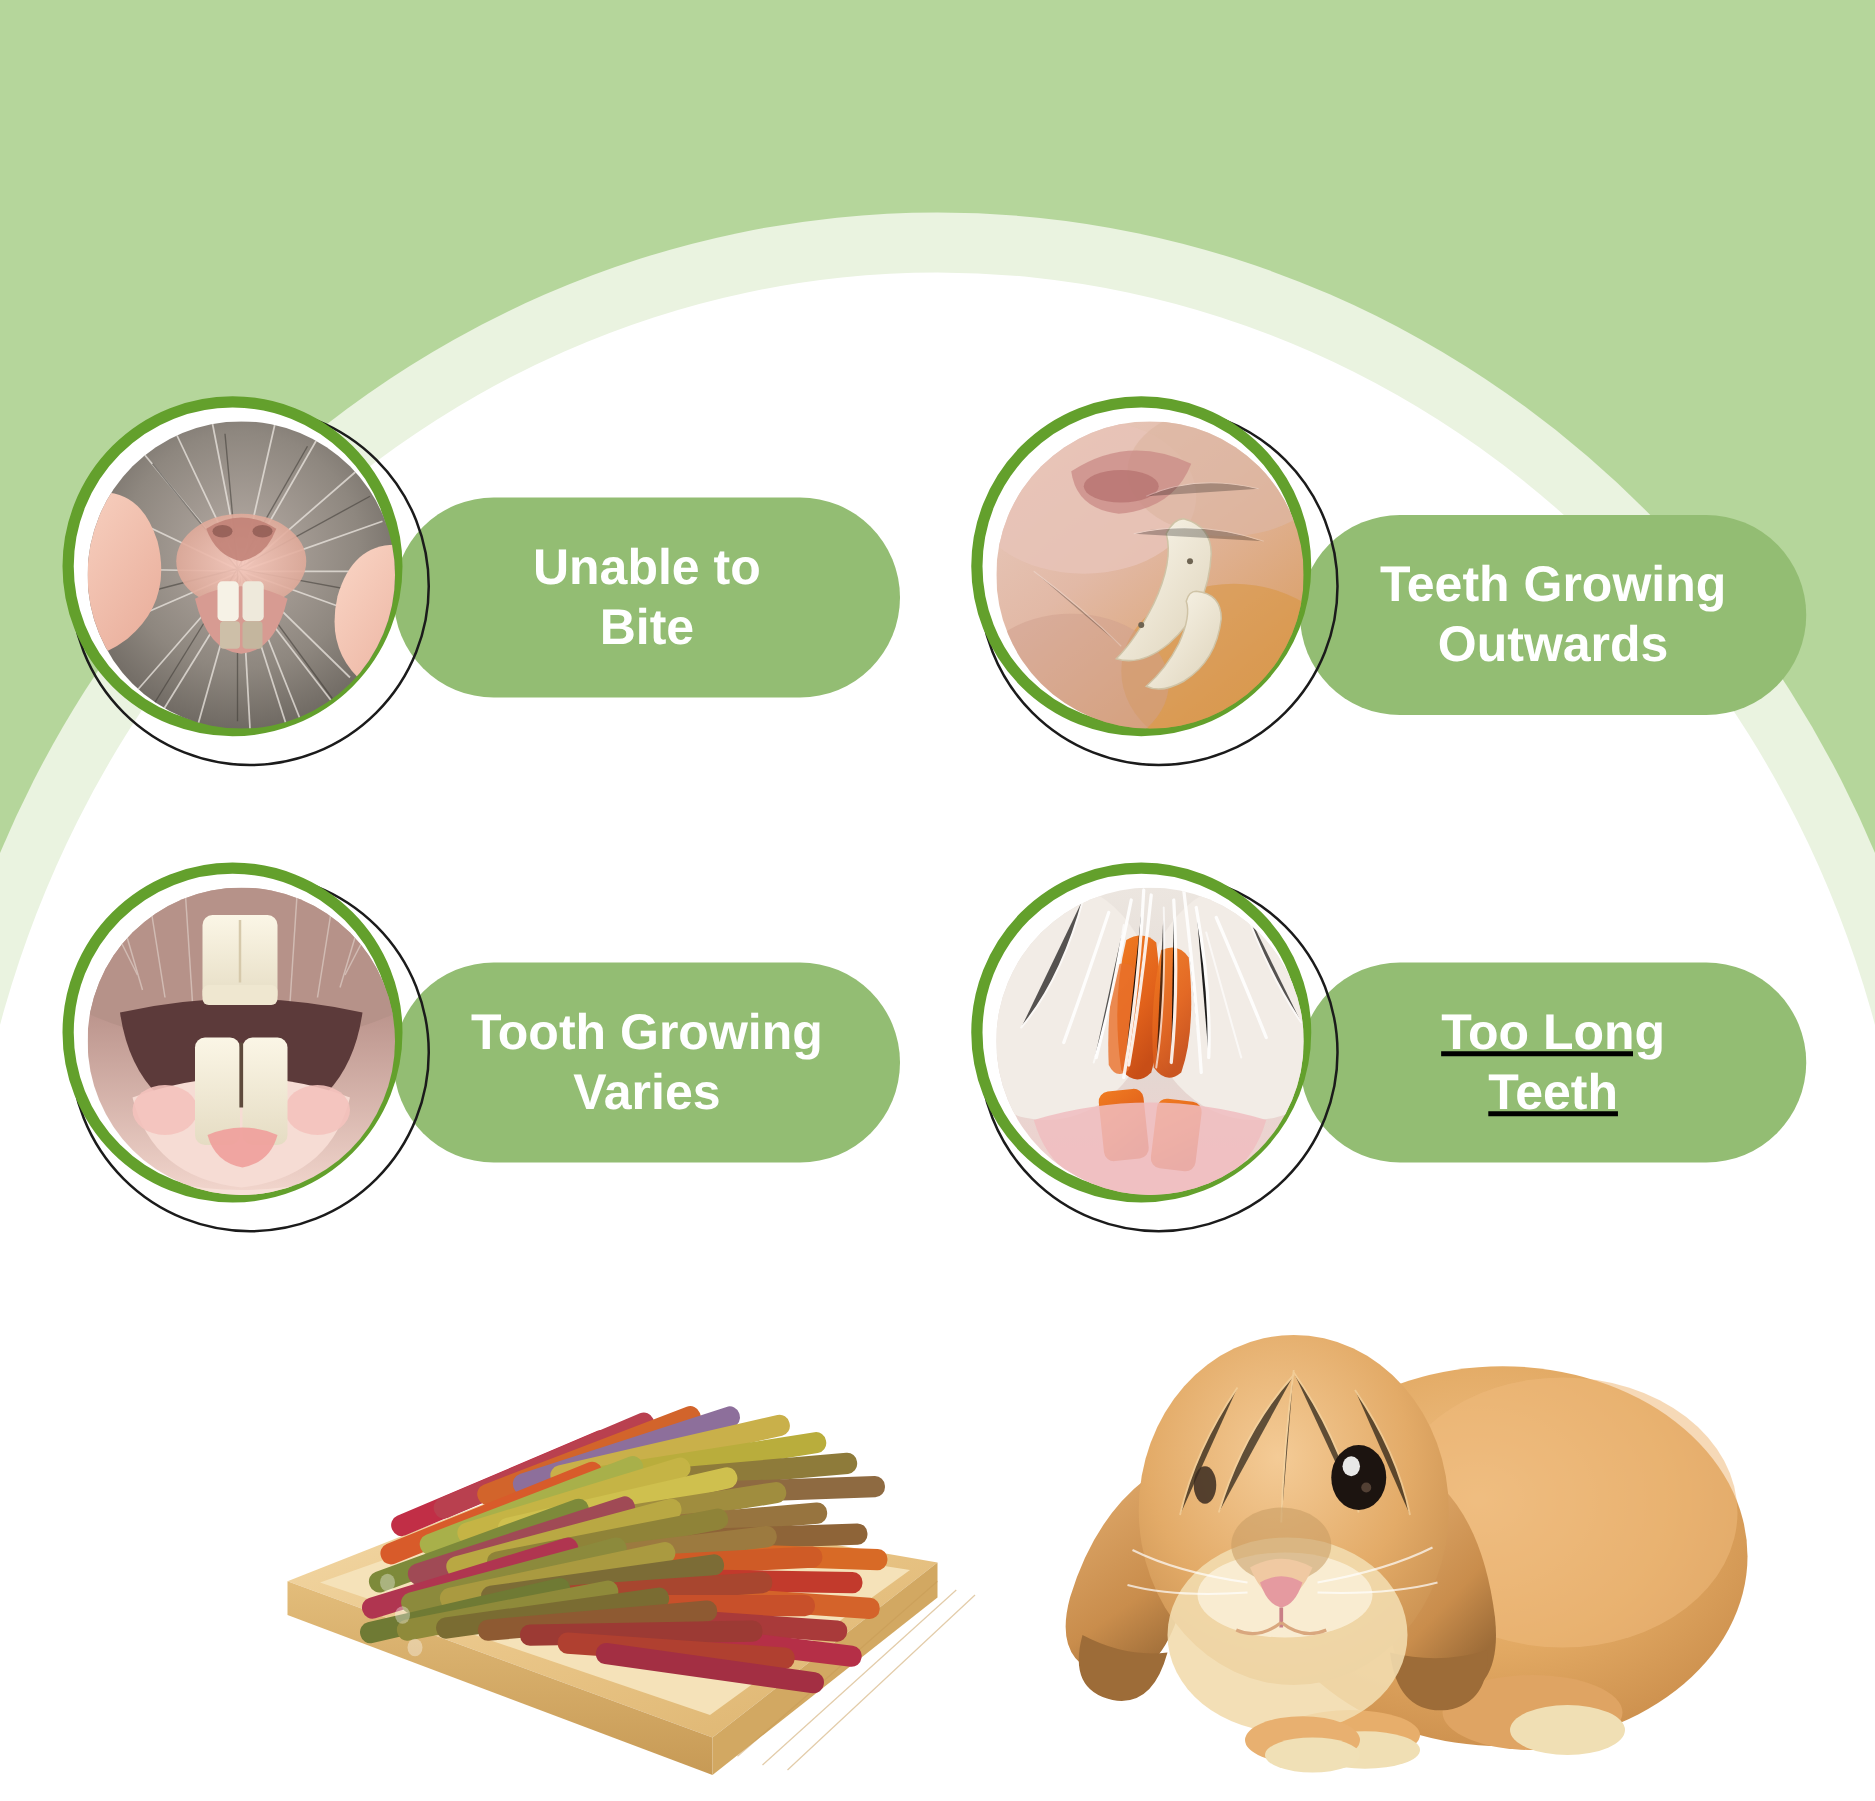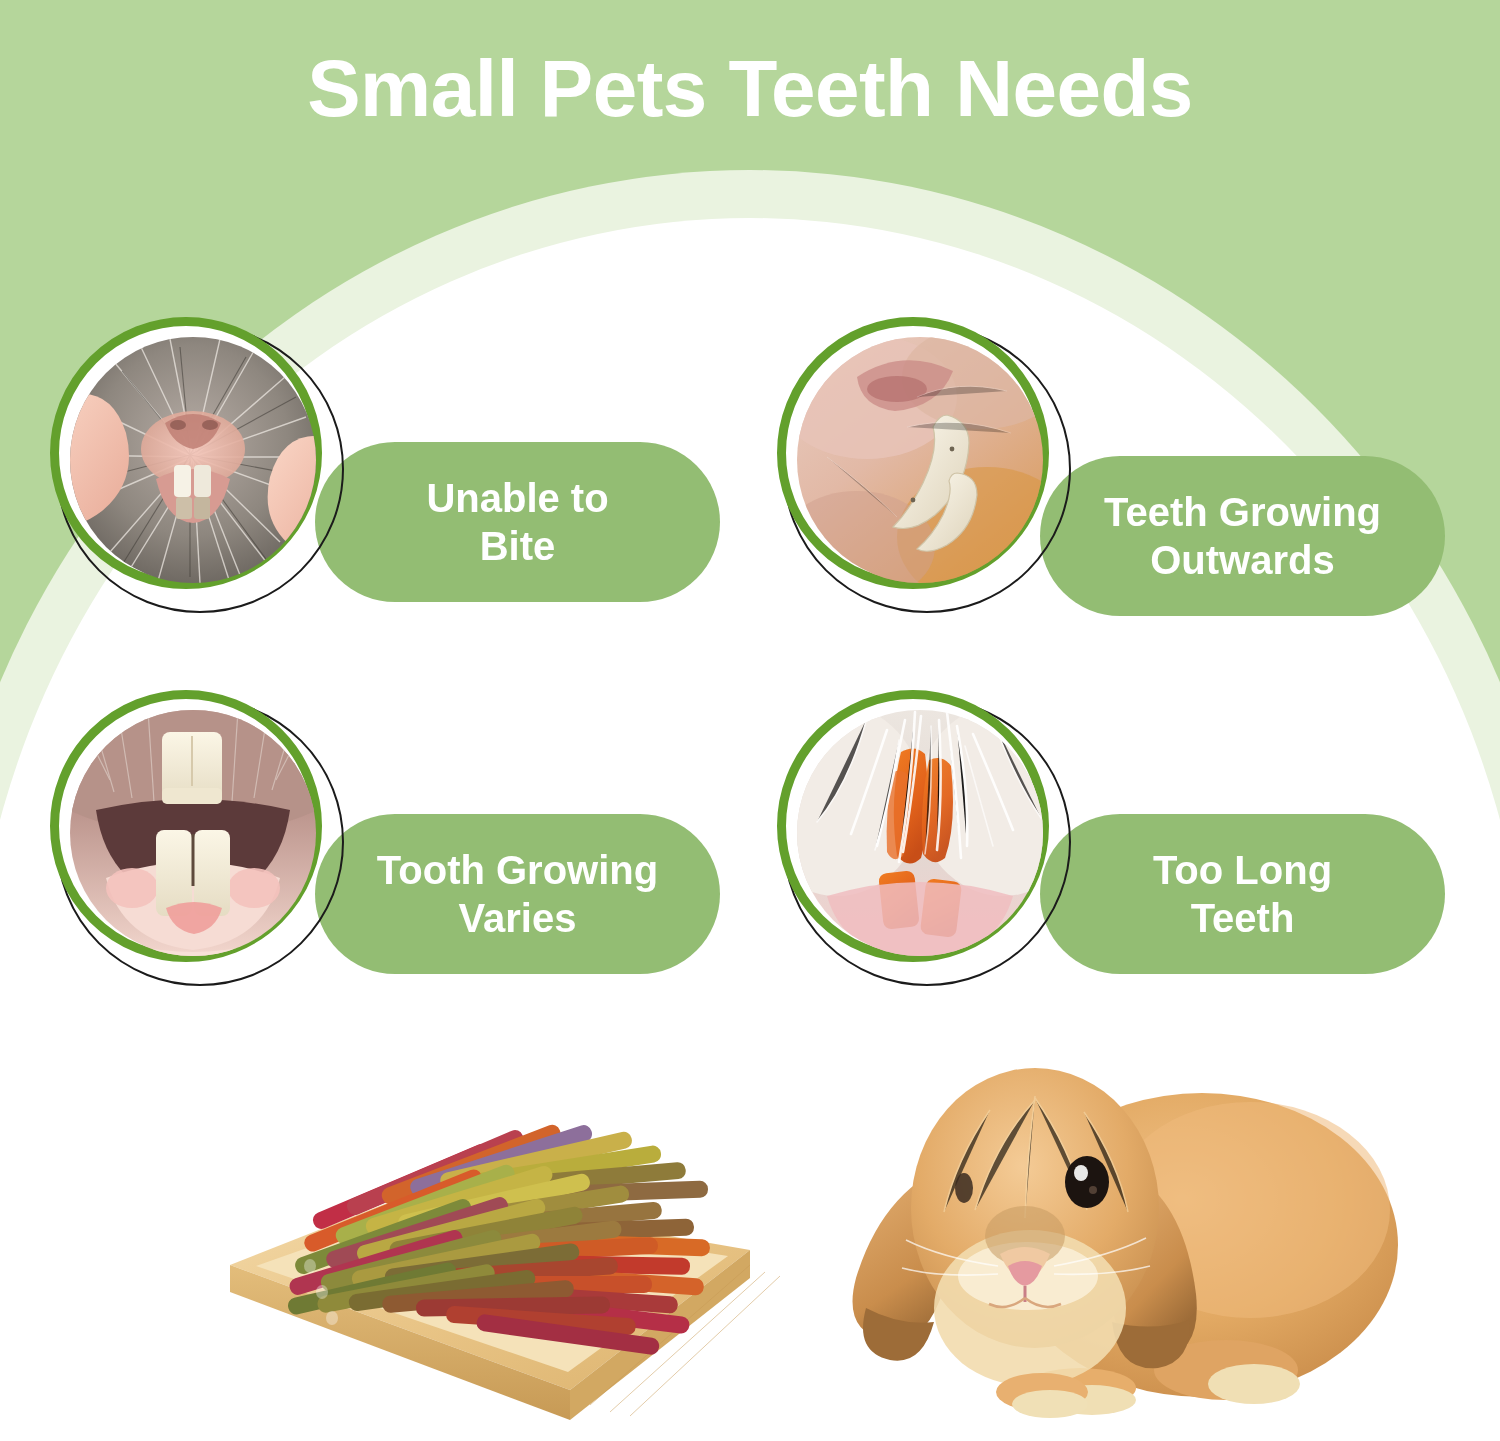--- a/index.html
+++ b/index.html
@@ -59,21 +59,20 @@
   
   .pill{
     position:absolute;
     height:160px;
     border-radius:80px;
     background:#93bd73;
     display:flex;
     align-items:center;
     justify-content:center;
     box-sizing:border-box;
-    margin-top:44px;
   }
   .pill-label{
     color:#ffffff;
     font-size:40px;
     font-weight:bold;
     line-height:48px;
     text-align:center;
     white-space:pre-line;
     padding:0 18px;
   }
@@ -116,21 +115,20 @@
 </head>
 <body>
 
 <div id="page">
 
   <div class="bg-green"></div>
   <div class="bg-dome-outer"></div>
   <div class="bg-dome-inner"></div>
   <div class="bg-white-bottom"></div>
 
-  <div class="title">Small Pets Teeth Needs</div>
 
   <div class="feature">
     <div class="pill" style="left:315px;top:398px;width:405px;">
       <div class="pill-label">Unable to
 Bite</div>
     </div>
     <div class="circle-wrap" style="left:48px;top:315px;">
       <div class="ring-black"></div>
       <div class="ring-green"></div>
       <div class="photo">
@@ -299,21 +297,21 @@
           <rect x="124" y="120" width="36" height="86" rx="8" fill="url(#f3tooth)"></rect>
           <line x1="123" y1="124" x2="123" y2="176" stroke="#5e4a3c" stroke-width="3"></line>
           <path d="M96 198 q28 -12 56 0 q-6 22 -28 26 q-22 -4 -28 -26z" fill="#ef9f9b" opacity="0.9"></path>
           <path d="M0 214 q62 28 123 28 q61 0 123 -28 v32 h-246z" fill="#f7e0d7"></path>
         </svg>
       </div>
     </div>
   </div>
 
   <div class="feature">
-    <div class="pill" style="left:1040px;top:770px;width:405px;">
+    <div class="pill" style="left:1040px;top:770px;width:405px;text-decoration:underline;">
       <div class="pill-label">Too Long
 Teeth</div>
     </div>
     <div class="circle-wrap" style="left:775px;top:688px;">
       <div class="ring-black"></div>
       <div class="ring-green"></div>
       <div class="photo">
         <svg width="246" height="246" viewBox="0 0 246 246">
           <defs>
             <linearGradient id="f4bg" x1="0" y1="0" x2="0" y2="1">

